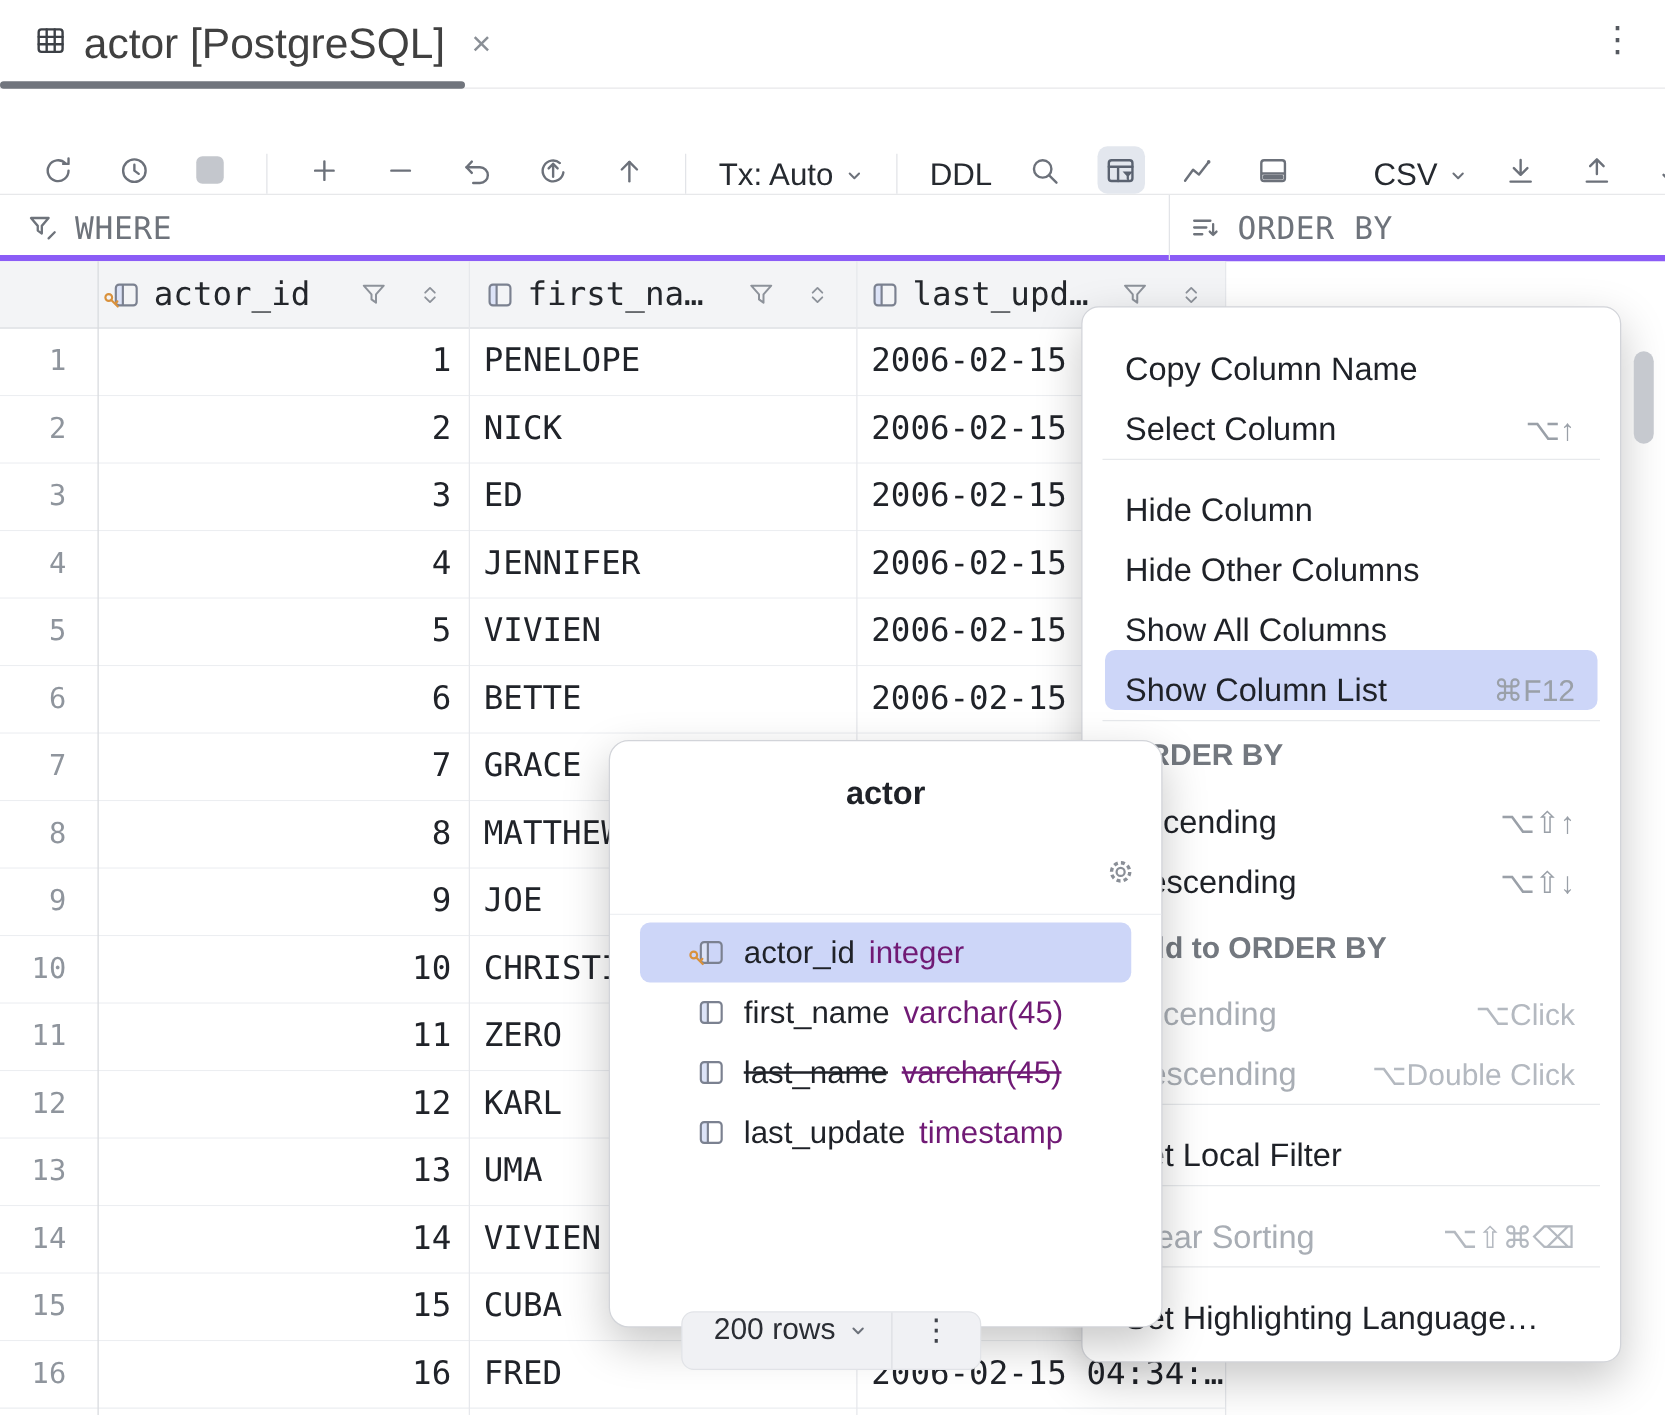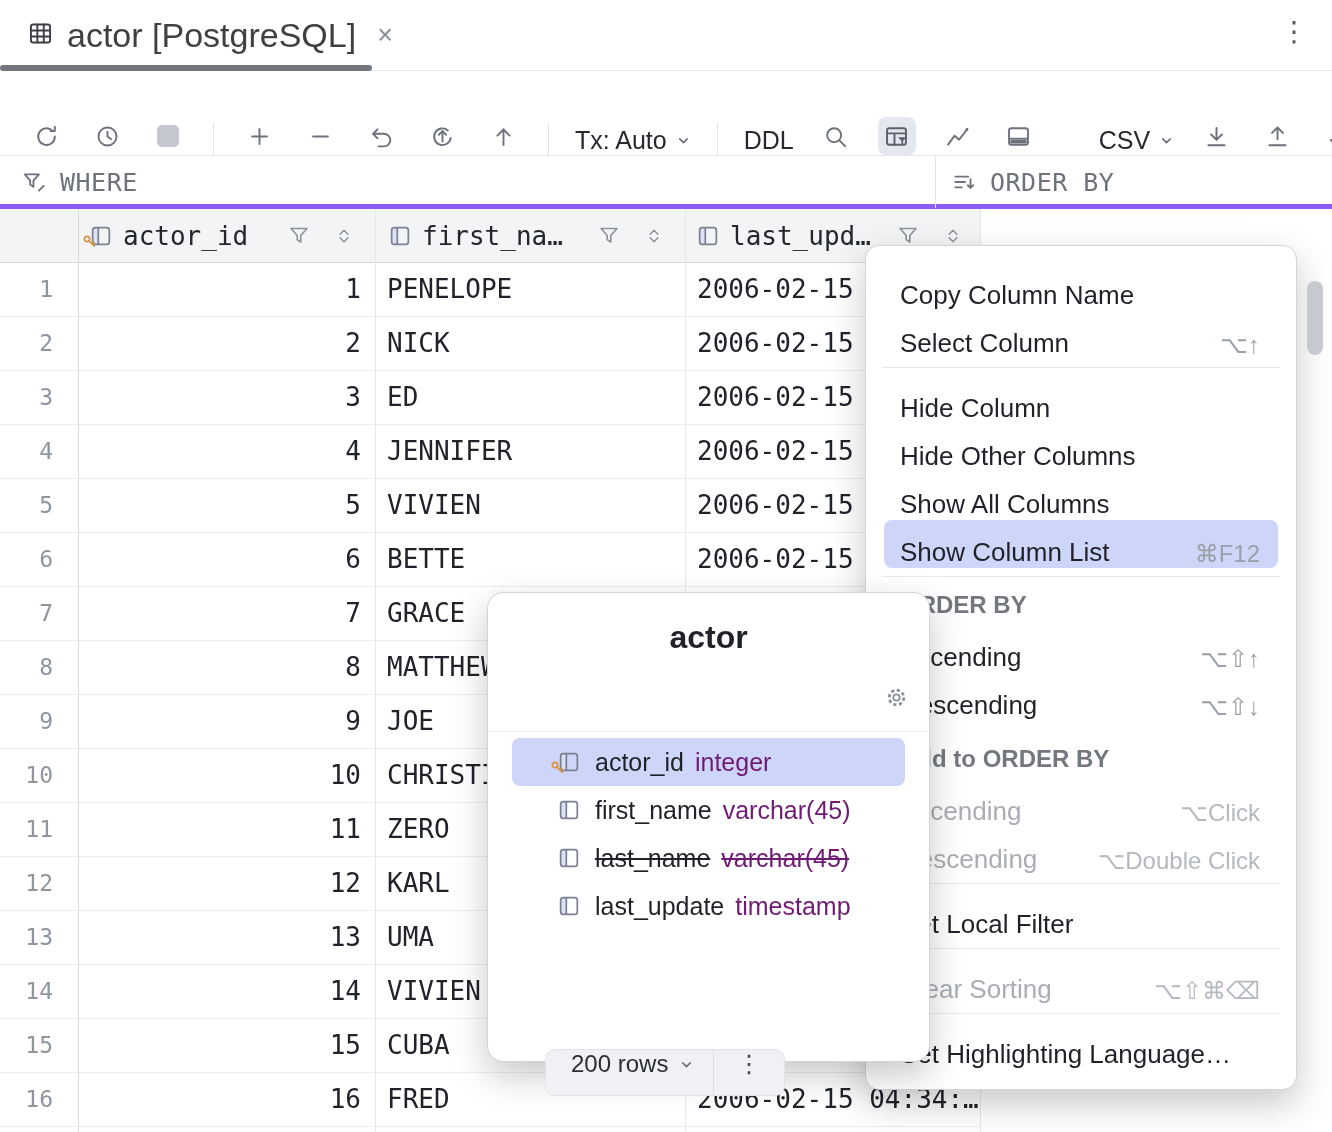--- a/index.html
+++ b/index.html
@@ -57,21 +57,21 @@
 .colicon .key{position:absolute;left:-6px;bottom:-6px}
 
 
 .pagebar{position:absolute;left:545px;top:1049px;width:240px;height:47px;background:#f0f1f4;border:1px solid #e1e3e7;border-radius:10px;display:flex;align-items:flex-start;z-index:40}
 .pb-left{flex:1;display:flex;align-items:center;gap:11px;padding-left:25px;font-size:24px;color:#2b2e34}
 .pb-div{width:1px;height:45px;background:#dcdee2}
 .pb-kebab{width:70px;text-align:center;font-size:24px;color:#3f434a}
 
 
 .popup{position:absolute;left:487px;top:592px;width:443px;height:470px;background:#fff;border:1px solid #d2d4d9;border-radius:16px;box-shadow:0 14px 36px rgba(0,0,0,.22);z-index:30}
-.popup-title{margin-top:26px;text-align:center;font-size:32px;font-weight:700;color:#1f2228}
+.popup-title{margin-top:26px;text-align:center;font-size:26px;font-weight:700;color:#1f2228}
 .popup-gear{position:absolute;right:20px;top:92px;display:flex}
 .popup-hr{position:absolute;left:0;right:0;top:138px;border-top:1px solid #eef0f3}
 .plist{position:absolute;left:24px;right:24px;top:145px}
 .pitem{height:48px;display:flex;align-items:center;border-radius:8px;padding-left:44px;font-size:25px}
 .pitem.sel{background:#cdd6f8}
 .pitem .colicon{margin-right:13px}
 .pname{color:#1f2228}
 .ptype{color:#701a75;margin-left:11px}
 .pitem.struck .pname,.pitem.struck .ptype{text-decoration:line-through}
 

